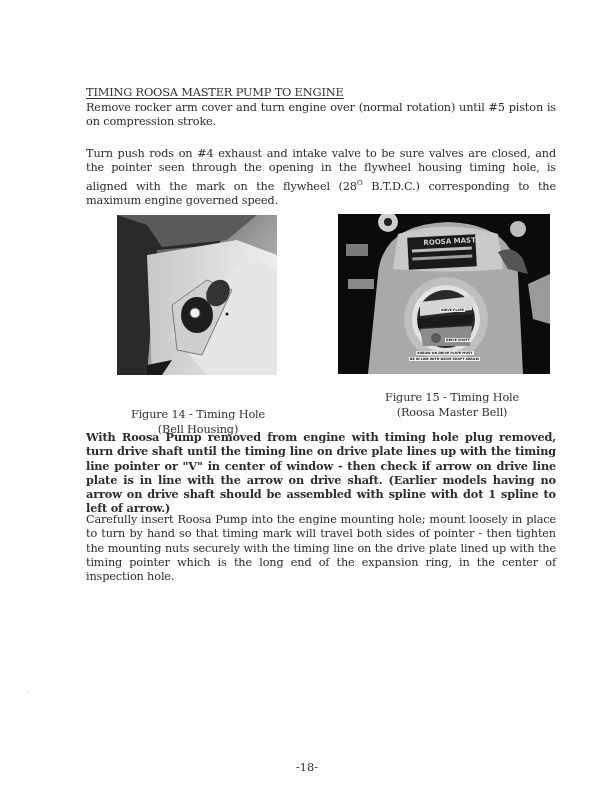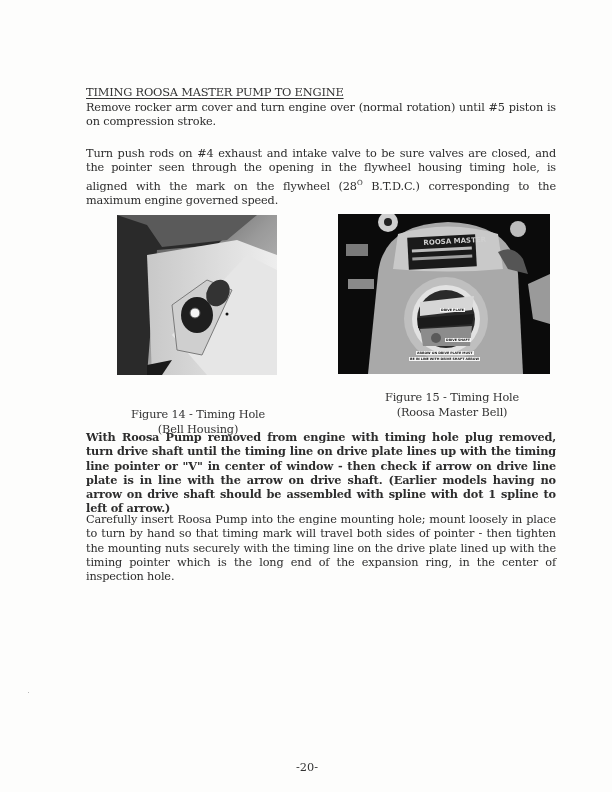--- a/index.html
+++ b/index.html
@@ -104,14 +104,14 @@
     <div>Figure 15 - Timing Hole</div>
     <div>(Roosa Master Bell)</div>
   </div>
 
   <div class="para p3">With Roosa Pump removed from engine with timing hole plug removed, turn drive shaft until the timing line on drive plate lines up with the timing line pointer or "V" in center of window - then check if arrow on drive line plate is in line with the arrow on drive shaft. (Earlier models having no arrow on drive shaft should be assembled with spline with dot 1 spline to left of arrow.)</div>
 
   <div class="para p4">Carefully insert Roosa Pump into the engine mounting hole; mount loosely in place to turn by hand so that timing mark will travel both sides of pointer - then tighten the mounting nuts securely with the timing line on the drive plate lined up with the timing pointer which is the long end of the expansion ring, in the center of inspection hole.</div>
 
   <div class="speck"></div>
 
-  <div class="pagenum">-20-</div>
+  <div class="pagenum">-18-</div>
 </div>
 
 </body></html>

